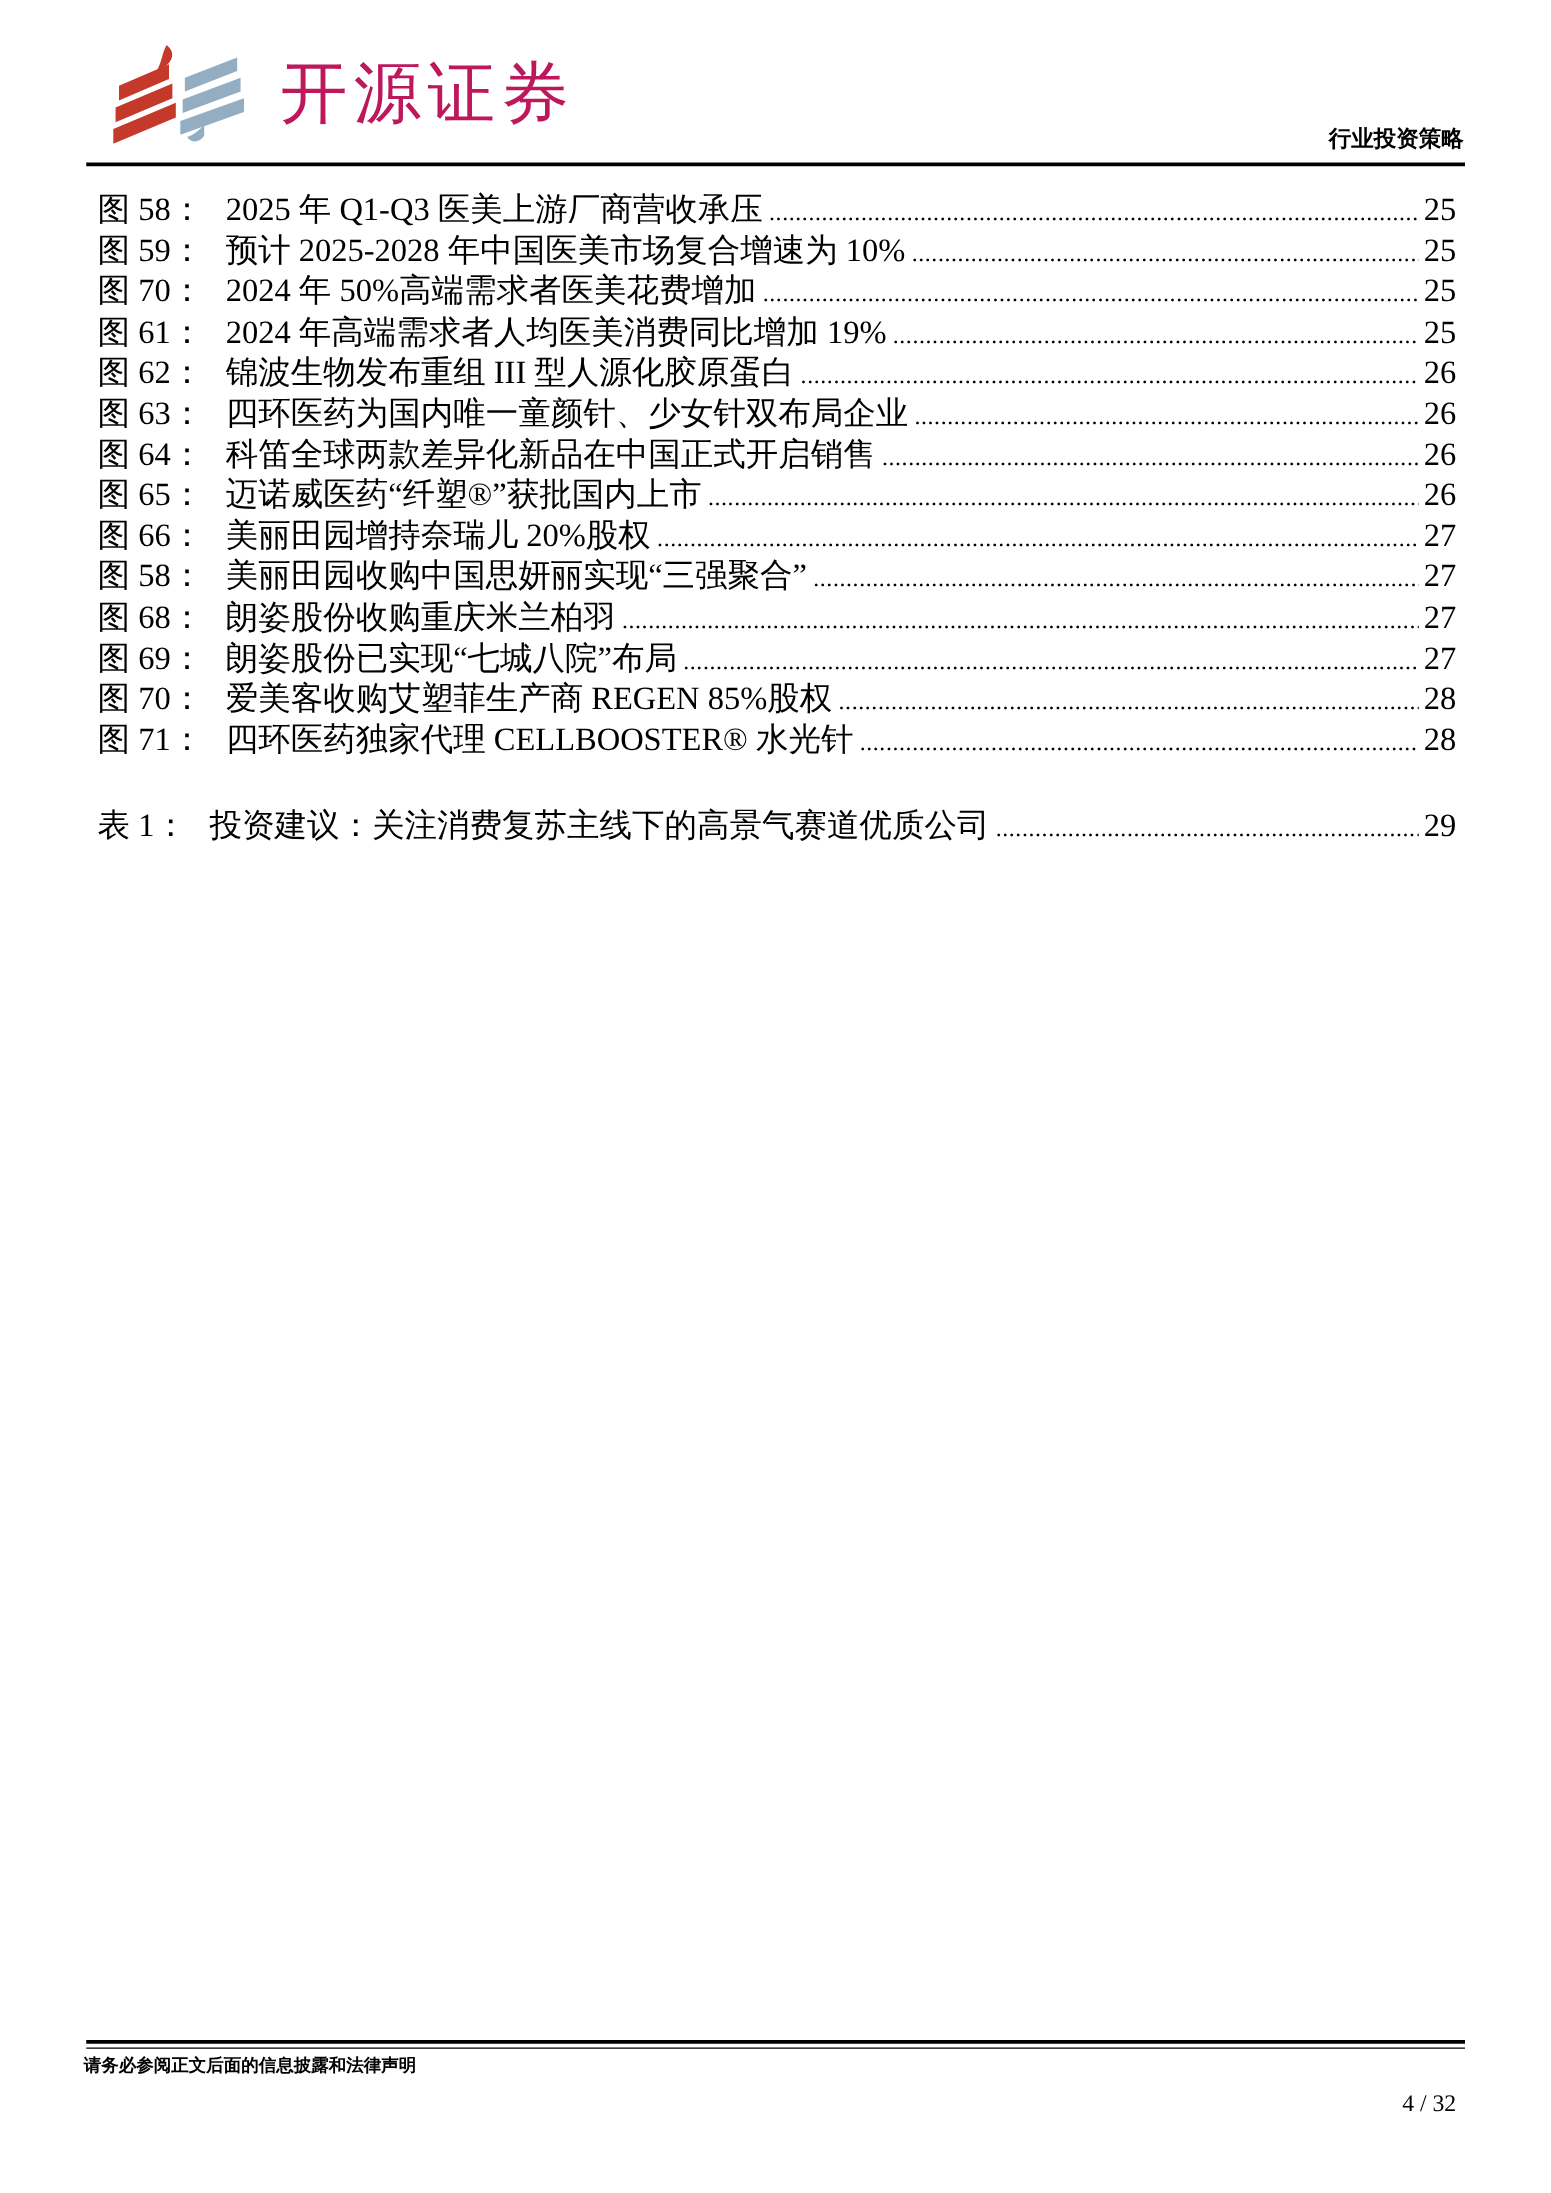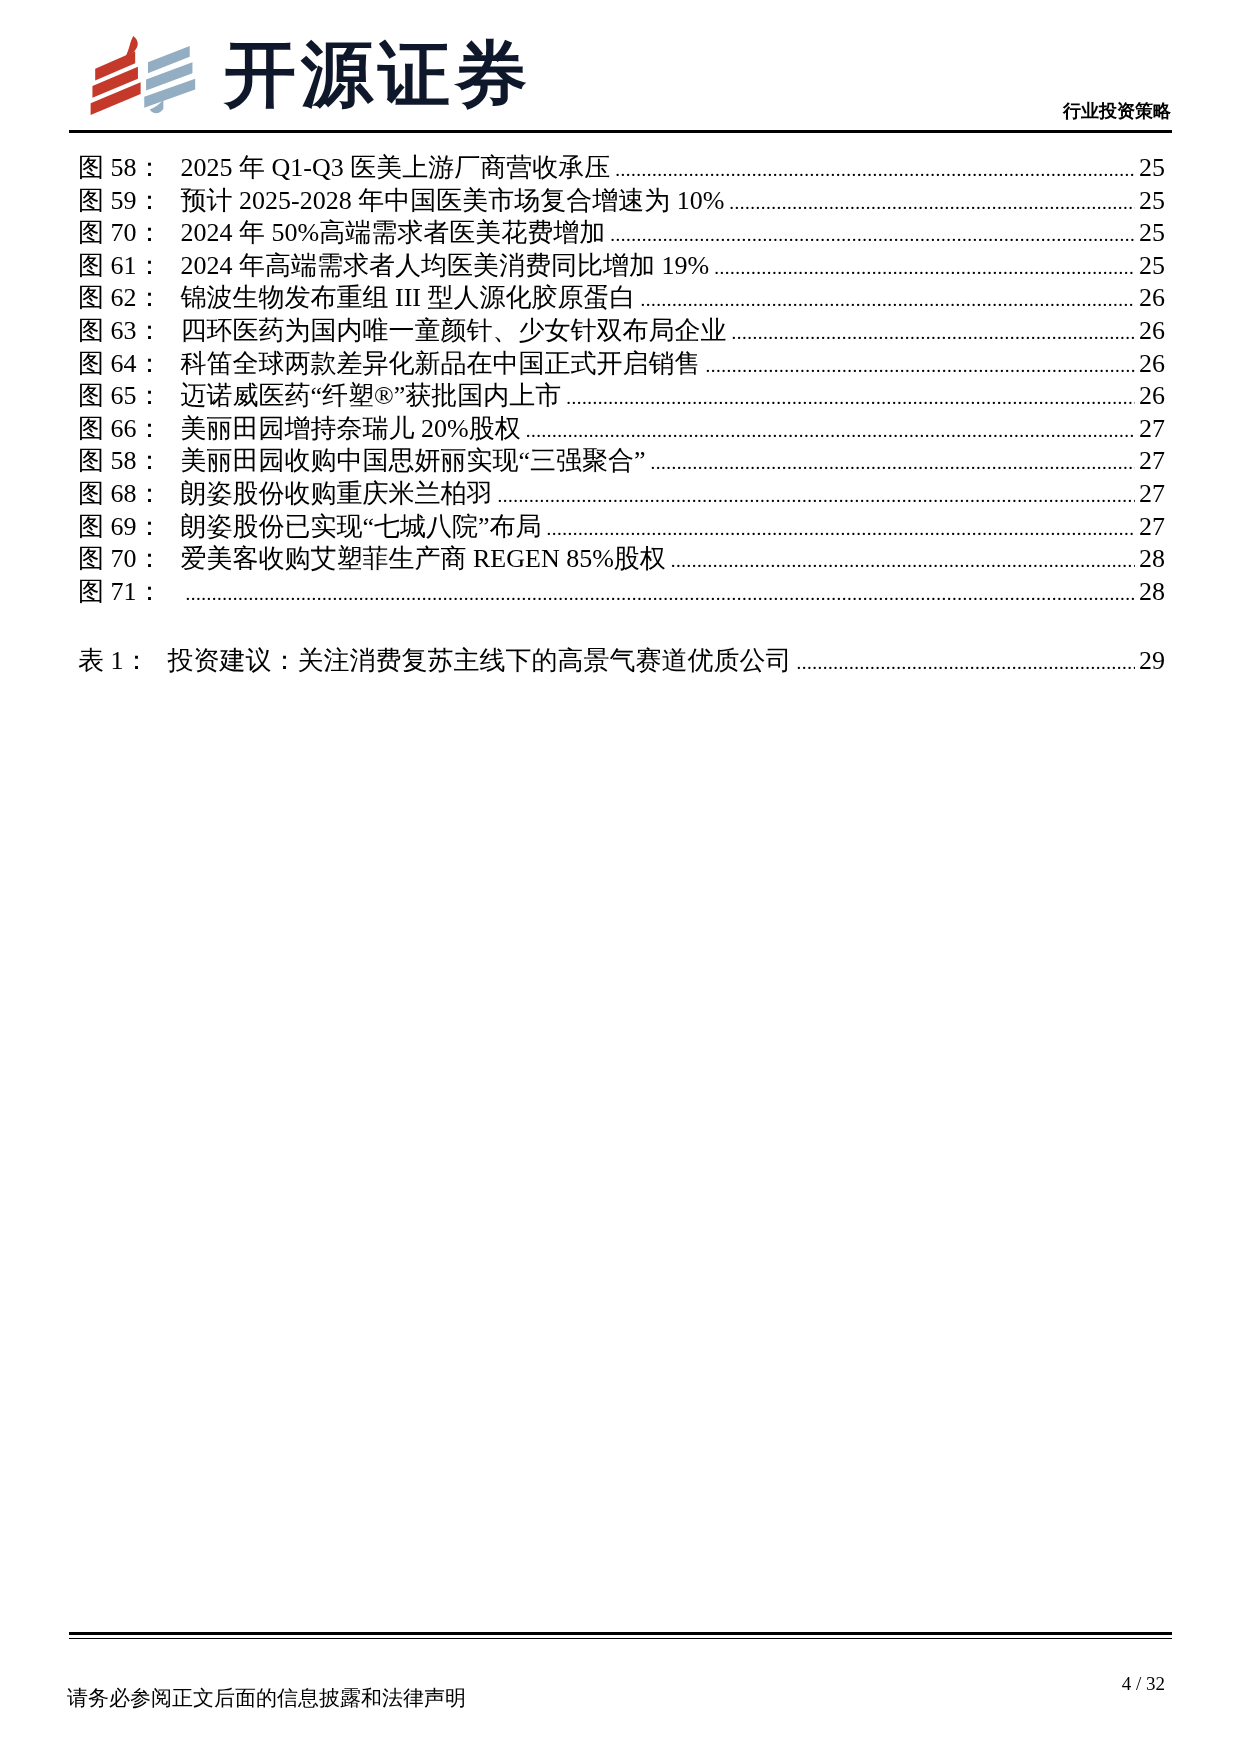--- a/index.html
+++ b/index.html
@@ -15,24 +15,24 @@
 
   
   .brand {
     position: absolute; top: 34px; left: 84px;
     height: 82px;
     display: flex; align-items: center; gap: 14px;
   }
   .logo-mark { width: 126px; height: 80px; flex: none; }
   .brand-text {
     font-family: "Liberation Sans", "DejaVu Sans", sans-serif;
-    font-weight: 700;
-    font-size: 72px;
+    font-weight: 400;
+    font-size: 54px;
     letter-spacing: 5px;
-    color: #0f172a;
+    color: #be185d;
     white-space: nowrap;
   }
   .doc-type {
     position: absolute; top: 99px; right: 70px;
     font-size: 18px; font-weight: 700;
     white-space: nowrap;
   }
   .header-rule {
     position: absolute; top: 130px; left: 69px;
     width: 1103px; height: 3px; background: #000;
@@ -70,21 +70,21 @@
   .footer-rule-thick {
     position: absolute; top: 1632px; left: 69px;
     width: 1103px; height: 3px; background: #000;
   }
   .footer-rule-thin {
     position: absolute; top: 1638px; left: 69px;
     width: 1103px; height: 1px; background: #000;
   }
   .footer-disclaimer {
     position: absolute; top: 1644px; left: 67px;
-    font-size: 21px; font-weight: 400; white-space: nowrap; margin-top: 40px;
+    font-size: 14px; font-weight: 700; white-space: nowrap;
   }
   .footer-page {
     position: absolute; top: 1642px; right: 76px;
     font-size: 19px; white-space: nowrap; margin-top: 31px;
   }
 </style>
 </head>
 <body>
 
 <div class="page">
@@ -185,20 +185,21 @@
       <span class="page-num">27</span>
     </div>
     <div class="toc-row">
       <span class="label">图 70：</span>
       <span class="title">爱美客收购艾塑菲生产商 REGEN 85%股权</span>
       <span class="leader"></span>
       <span class="page-num">28</span>
     </div>
     <div class="toc-row">
       <span class="label">图 71：</span>
+      <span class="title">四环医药独家代理 CELLBOOSTER® 水光针</span>
       <span class="leader"></span>
       <span class="page-num">28</span>
     </div>
 
     <div class="toc-row table-entry">
       <span class="label">表 1：</span>
       <span class="title">投资建议：关注消费复苏主线下的高景气赛道优质公司</span>
       <span class="leader"></span>
       <span class="page-num">29</span>
     </div>

